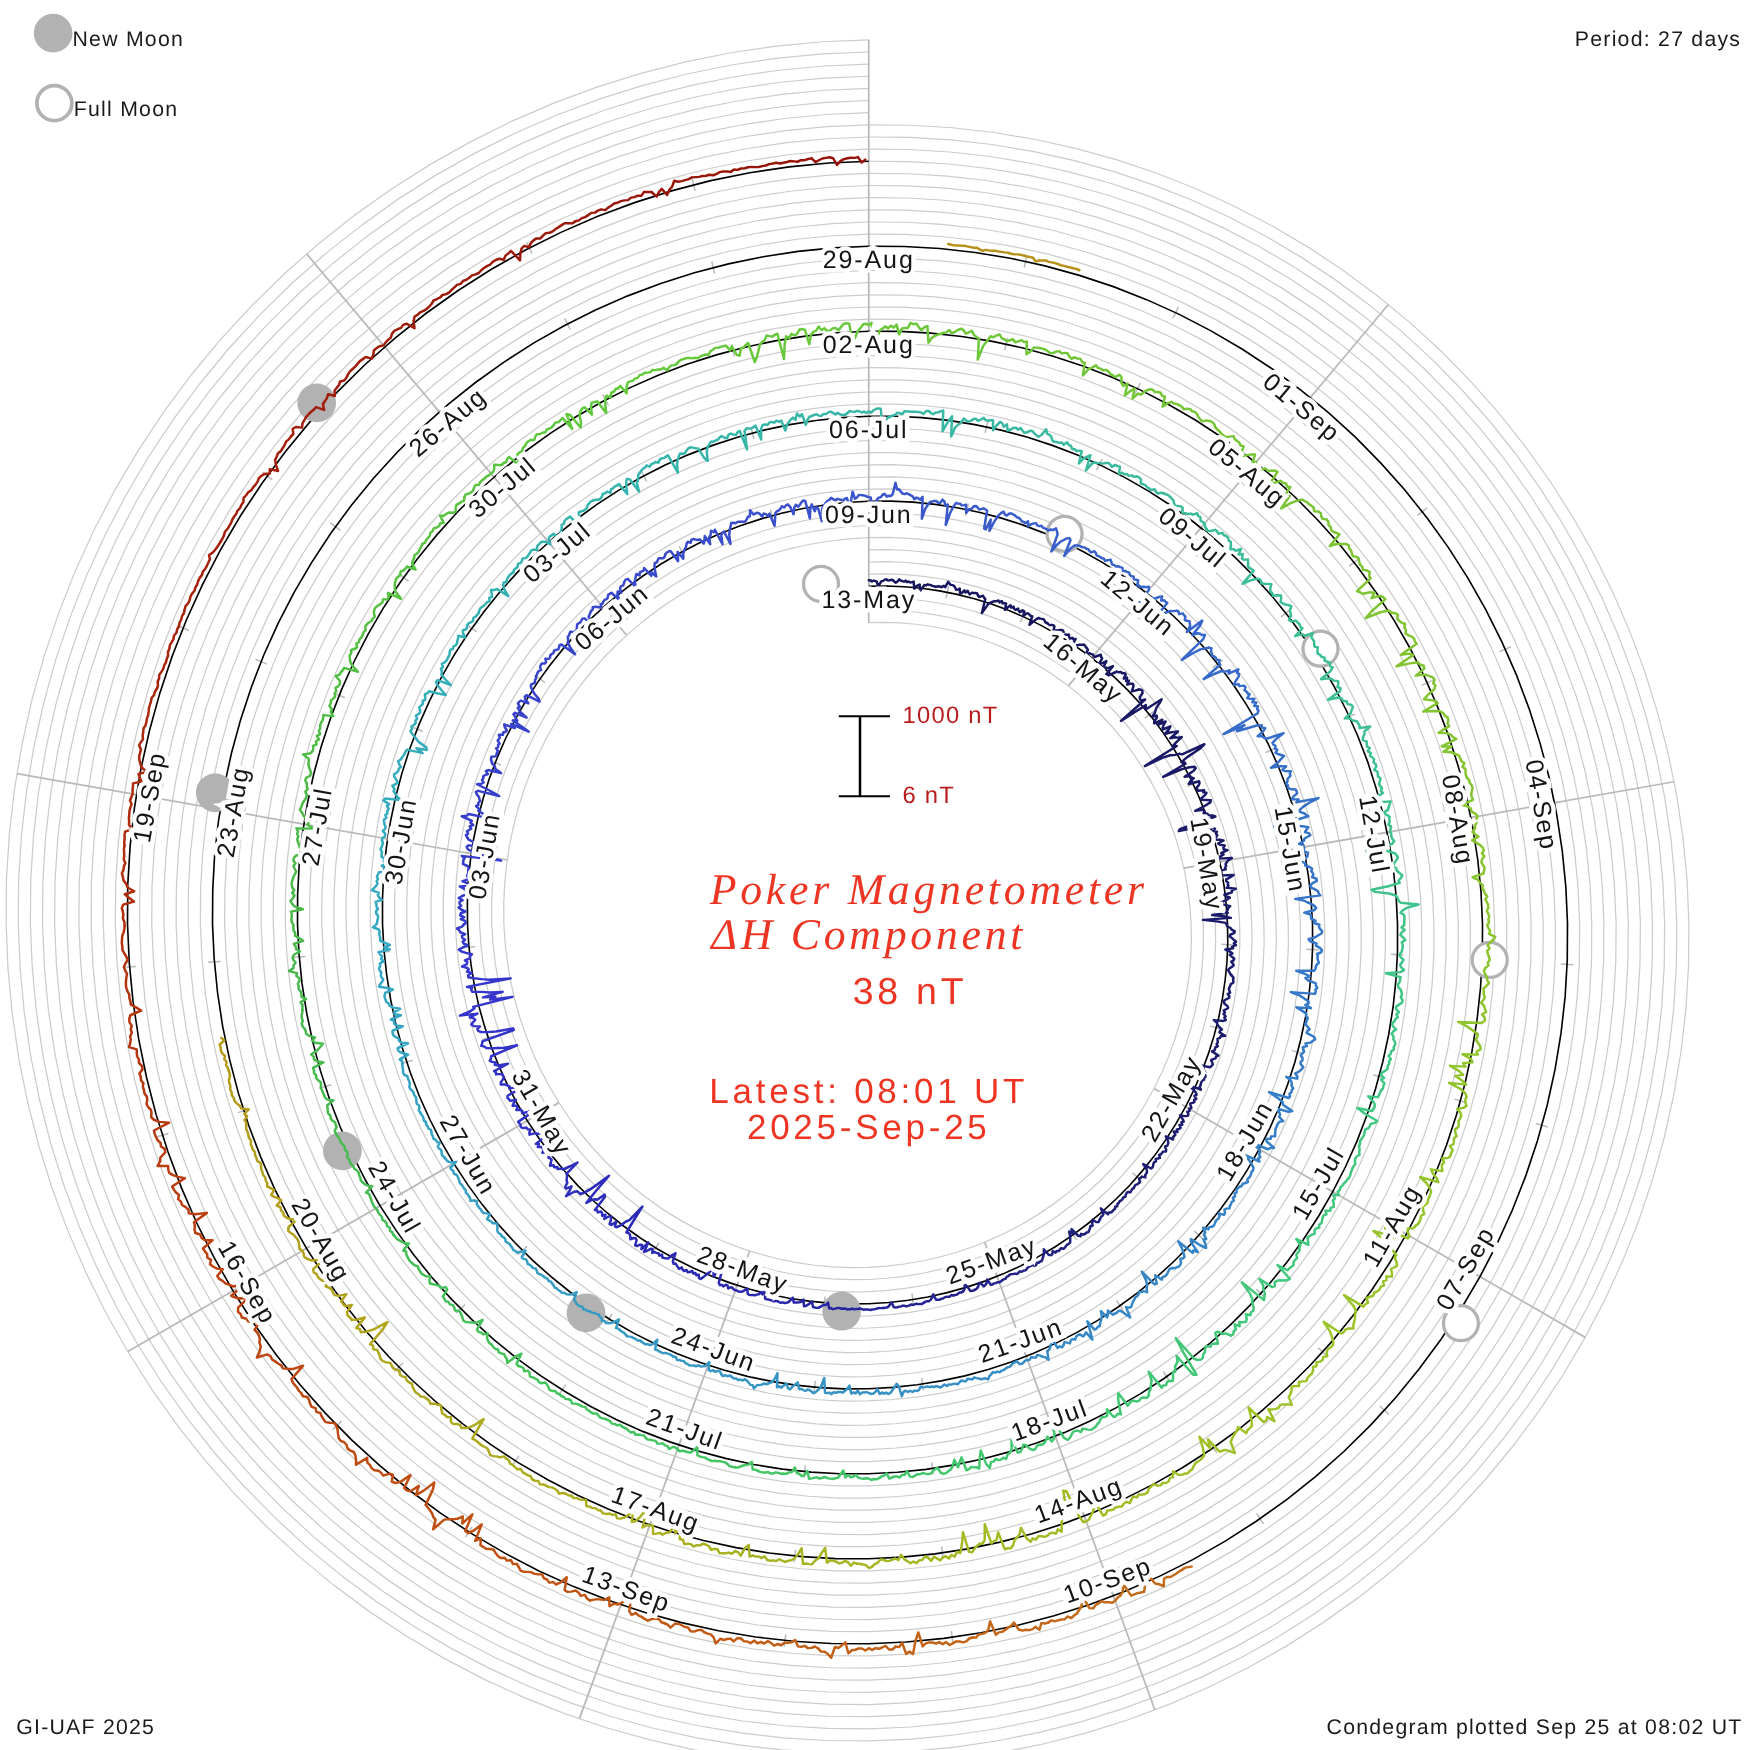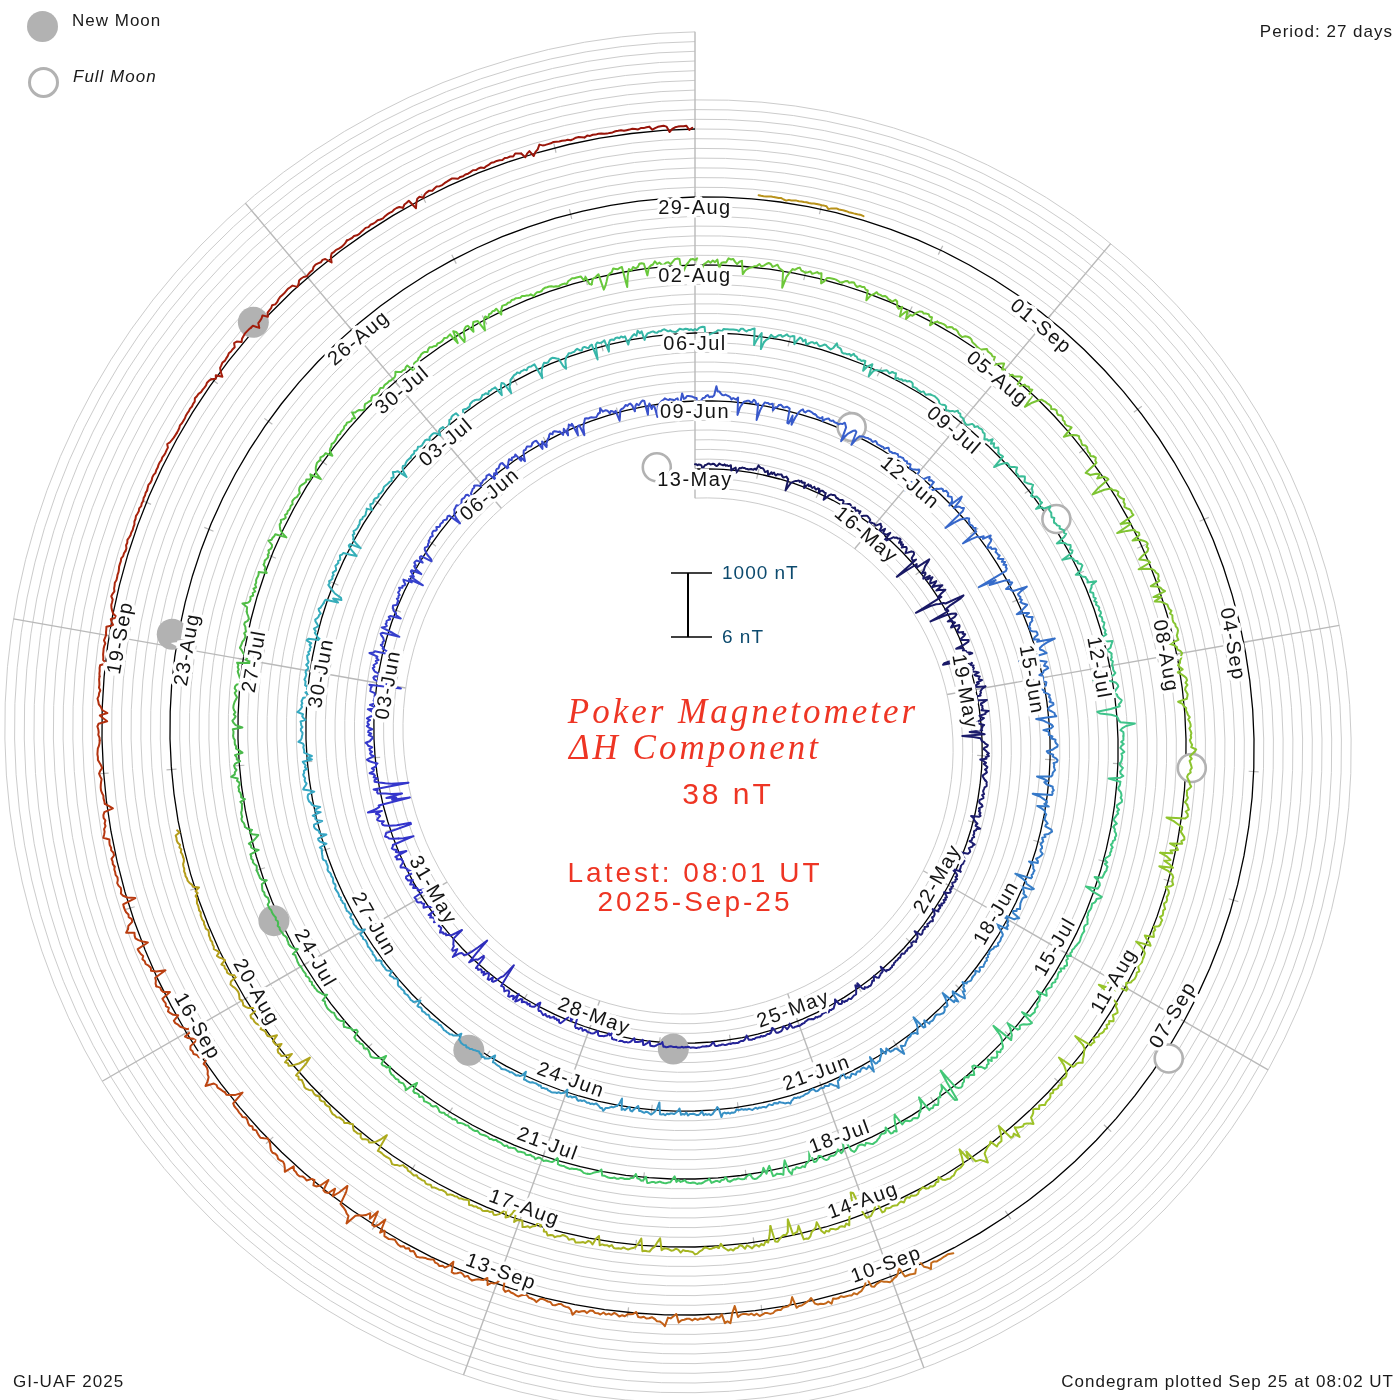--- a/index.html
+++ b/index.html
@@ -1,29 +1,29 @@
 <!DOCTYPE html>
 <html><head>
 <meta charset="utf-8">
 <style>
   html,body{margin:0;padding:0;}
   body{width:1400px;height:1400px;background:#ffffff;position:relative;overflow:hidden;
        font-family:"Liberation Sans",sans-serif;color:#111;}
   #plot{position:absolute;left:0;top:0;}
   .abs{position:absolute;white-space:nowrap;}
-  .legend-row{display:flex;align-items:flex-start;gap:14px;}
+  .legend-row{display:flex;align-items:flex-end;}
   .moon-swatch{width:31px;height:31px;border-radius:50%;}
   .moon-swatch.filled{background:#b2b2b2;}
   .moon-swatch.open{background:#fff;border:3px solid #b2b2b2;box-sizing:border-box;}
   .small-label{font-size:17px;letter-spacing:1px;color:#1a1a1a;}
   .center-red{color:#ee3524;text-align:center;transform:translateX(-50%);}
   .title-serif{font-family:"Liberation Serif",serif;font-style:italic;font-size:35px;letter-spacing:3px;}
   .value-sans{font-size:30px;letter-spacing:3px;}
   .latest-sans{font-size:28px;letter-spacing:3px;}
-  .scale-label{font-size:19px;letter-spacing:1px;color:#0c4a6e;}
+  .scale-label{font-size:19px;letter-spacing:1px;color:#b91c1c;}
 </style>
 </head>
 <body>
 
 <svg id="plot" width="1400" height="1400" viewBox="0 0 1400 1400" aria-label="condegram">
   <g id="g-grid">
       <path d="M695.0 498.1L707.6 497.9L720.3 498.3L732.9 499.4L745.5 501.2L758.1 503.6L770.5 506.7L782.7 510.4L794.8 514.8L806.7 519.9L818.3 525.5L829.6 531.8L840.6 538.6L851.2 546.1L861.5 554.1L871.3 562.7L880.7 571.8L889.7 581.4L898.1 591.4L906.0 602.0L913.4 612.9L920.2 624.3L926.4 636.0L932.0 648.0L937.0 660.4L941.3 673.0L945.0 685.9L948.0 698.9L950.3 712.2L951.9 725.5L952.9 739.0L953.1 752.5L952.6 766.1L951.4 779.6L949.4 793.1L946.8 806.5L943.5 819.7L939.4 832.8L934.7 845.7L929.3 858.4L923.2 870.8L916.5 882.8L909.1 894.6L901.1 905.9L892.5 916.8L883.3 927.3L873.6 937.4L863.3 946.9L852.6 955.9L841.3 964.3L829.6 972.1L817.5 979.4L805.0 986.0L792.1 991.9L778.9 997.2L765.4 1001.8L751.7 1005.6L737.7 1008.8L723.6 1011.2L709.4 1012.9L695.0 1013.9L680.6 1014.0L666.2 1013.5L651.7 1012.2L637.4 1010.1L623.1 1007.2L609.0 1003.6L595.1 999.3L581.4 994.2L567.9 988.4L554.7 981.9L541.9 974.7L529.4 966.9L517.4 958.3L505.8 949.2L494.6 939.4L484.0 929.0L473.9 918.0L464.4 906.6L455.5 894.6L447.2 882.1L439.5 869.2L432.5 855.9L426.2 842.2L420.7 828.1L415.8 813.8L411.7 799.2L408.4 784.4L405.9 769.4L404.1 754.2L403.1 739.0L403.0 723.7L403.6 708.4L405.1 693.1L407.3 677.8L410.4 662.7L414.2 647.8L418.8 633.0L424.2 618.4L430.4 604.2L437.3 590.2L445.0 576.6L453.4 563.5L462.5 550.7L472.2 538.4L482.6 526.6L493.6 515.4L505.3 504.7L517.5 494.6L530.2 485.2L543.4 476.4L557.1 468.4L571.2 461.0L585.7 454.4L600.6 448.5L615.8 443.4L631.3 439.1L647.0 435.6L662.8 433.0L678.9 431.1L695.0 430.1" fill="none" stroke="#cccccc" stroke-width="1"></path>
       <path d="M695.0 488.4L708.1 488.2L721.3 488.7L734.5 489.8L747.6 491.7L760.6 494.2L773.5 497.5L786.2 501.4L798.8 506.0L811.1 511.2L823.1 517.1L834.9 523.6L846.3 530.8L857.3 538.5L868.0 546.9L878.2 555.8L887.9 565.3L897.2 575.2L906.0 585.7L914.2 596.7L921.8 608.0L928.9 619.8L935.3 632.0L941.1 644.5L946.2 657.4L950.7 670.5L954.5 683.8L957.6 697.4L960.0 711.1L961.6 725.0L962.6 739.0L962.8 753.0L962.2 767.1L961.0 781.1L958.9 795.1L956.2 809.0L952.7 822.7L948.5 836.3L943.6 849.7L938.0 862.8L931.6 875.6L924.6 888.1L917.0 900.3L908.7 912.0L899.7 923.3L890.2 934.2L880.1 944.6L869.5 954.4L858.3 963.7L846.6 972.4L834.5 980.5L821.9 988.0L808.9 994.8L795.6 1001.0L781.9 1006.4L767.9 1011.1L753.7 1015.1L739.3 1018.4L724.6 1020.9L709.9 1022.6L695.0 1023.6L680.1 1023.7L665.1 1023.1L650.2 1021.7L635.4 1019.6L620.6 1016.6L606.0 1012.9L591.6 1008.4L577.4 1003.1L563.5 997.1L549.9 990.4L536.6 982.9L523.7 974.7L511.3 965.9L499.3 956.4L487.8 946.2L476.8 935.5L466.4 924.1L456.5 912.3L447.3 899.9L438.7 887.0L430.8 873.6L423.6 859.8L417.2 845.7L411.4 831.1L406.4 816.3L402.2 801.2L398.8 785.9L396.2 770.4L394.4 754.8L393.4 739.0L393.3 723.2L394.0 707.4L395.5 691.6L397.8 675.8L401.0 660.2L405.0 644.8L409.8 629.5L415.4 614.5L421.8 599.8L428.9 585.4L436.9 571.4L445.5 557.7L454.9 544.6L465.0 531.9L475.7 519.7L487.1 508.2L499.2 497.1L511.7 486.8L524.9 477.1L538.5 468.0L552.7 459.7L567.3 452.1L582.3 445.3L597.6 439.3L613.3 434.0L629.2 429.6L645.4 426.0L661.8 423.3L678.4 421.4L695.0 420.4" fill="none" stroke="#cccccc" stroke-width="1"></path>
       <path d="M695.0 478.7L708.7 478.5L722.3 479.0L736.0 480.2L749.6 482.2L763.1 484.8L776.5 488.2L789.7 492.3L802.7 497.1L815.5 502.5L828.0 508.7L840.2 515.5L852.0 522.9L863.4 531.0L874.5 539.7L885.1 548.9L895.2 558.8L904.8 569.1L913.8 580.0L922.3 591.4L930.2 603.2L937.5 615.4L944.2 628.1L950.2 641.1L955.5 654.4L960.1 668.0L964.0 681.8L967.2 695.9L969.6 710.1L971.3 724.5L972.3 739.0L972.5 753.5L971.9 768.1L970.6 782.6L968.4 797.1L965.6 811.5L961.9 825.7L957.6 839.8L952.5 853.6L946.6 867.2L940.0 880.5L932.8 893.4L924.8 906.0L916.2 918.1L907.0 929.8L897.1 941.1L886.6 951.8L875.6 962.0L864.0 971.6L851.9 980.6L839.3 989.0L826.3 996.7L812.9 1003.7L799.0 1010.0L784.9 1015.6L770.4 1020.5L755.7 1024.6L740.8 1028.0L725.6 1030.5L710.4 1032.3L695.0 1033.3L679.6 1033.4L664.1 1032.8L648.7 1031.3L633.3 1029.1L618.1 1026.0L603.0 1022.1L588.1 1017.4L573.5 1012.0L559.1 1005.8L545.0 998.8L531.3 991.0L518.0 982.6L505.2 973.4L492.8 963.6L480.9 953.1L469.6 942.0L458.8 930.3L448.7 918.0L439.2 905.1L430.3 891.8L422.2 878.0L414.8 863.8L408.1 849.1L402.2 834.1L397.1 818.8L392.7 803.2L389.2 787.4L386.5 771.4L384.7 755.3L383.7 739.0L383.6 722.7L384.3 706.3L385.9 690.0L388.3 673.8L391.6 657.7L395.7 641.8L400.7 626.0L406.5 610.5L413.1 595.4L420.5 580.5L428.7 566.1L437.7 552.0L447.4 538.5L457.8 525.4L468.9 512.9L480.6 500.9L493.0 489.6L506.0 478.9L519.6 468.9L533.7 459.6L548.3 451.0L563.3 443.2L578.8 436.2L594.6 430.0L610.8 424.6L627.2 420.1L643.9 416.4L660.8 413.6L677.8 411.7L695.0 410.7" fill="none" stroke="#cccccc" stroke-width="1"></path>
       <path d="M695.0 459.3L709.7 459.1L724.4 459.7L739.0 461.1L753.6 463.2L768.1 466.1L782.5 469.7L796.7 474.2L810.6 479.3L824.3 485.2L837.7 491.9L850.7 499.2L863.4 507.2L875.7 515.9L887.5 525.2L898.8 535.2L909.6 545.8L919.9 556.9L929.5 568.6L938.6 580.8L947.1 593.5L954.8 606.6L961.9 620.2L968.3 634.1L974.0 648.4L978.9 662.9L983.0 677.8L986.4 692.8L989.0 708.1L990.7 723.5L991.7 739.0L991.9 754.6L991.2 770.1L989.7 785.7L987.4 801.2L984.3 816.5L980.4 831.7L975.7 846.8L970.2 861.5L963.9 876.0L956.9 890.2L949.1 904.0L940.5 917.4L931.3 930.4L921.4 942.8L910.8 954.8L899.6 966.2L887.8 977.1L875.4 987.3L862.5 996.9L849.0 1005.8L835.1 1014.0L820.8 1021.5L806.0 1028.2L790.9 1034.1L775.5 1039.3L759.8 1043.6L743.8 1047.2L727.7 1049.9L711.4 1051.7L695.0 1052.7L678.6 1052.9L662.1 1052.1L645.7 1050.5L629.3 1048.1L613.1 1044.8L597.0 1040.6L581.2 1035.6L565.6 1029.7L550.3 1023.1L535.3 1015.6L520.7 1007.3L506.6 998.3L492.9 988.5L479.8 978.0L467.2 966.8L455.1 955.0L443.7 942.5L432.9 929.4L422.9 915.7L413.5 901.5L404.9 886.8L397.0 871.7L390.0 856.1L383.7 840.1L378.3 823.9L373.7 807.3L370.0 790.5L367.2 773.5L365.3 756.3L364.3 739.0L364.2 721.7L365.0 704.3L366.7 687.0L369.3 669.8L372.8 652.7L377.2 635.8L382.5 619.1L388.7 602.6L395.8 586.5L403.7 570.8L412.4 555.5L421.9 540.6L432.3 526.2L443.3 512.4L455.1 499.1L467.6 486.5L480.8 474.5L494.6 463.2L509.0 452.6L524.0 442.8L539.5 433.7L555.4 425.5L571.8 418.1L588.6 411.5L605.7 405.9L623.2 401.1L640.9 397.2L658.8 394.3L676.8 392.3L695.0 391.3" fill="none" stroke="#cccccc" stroke-width="1"></path>
@@ -535,21 +535,21 @@
       <line x1="688" y1="573" x2="688" y2="637" stroke="#000" stroke-width="2"></line>
       <line x1="671" y1="573" x2="712" y2="573" stroke="#000" stroke-width="1.6"></line>
       <line x1="671" y1="637" x2="712" y2="637" stroke="#000" stroke-width="1.6"></line>
     </g>
 </svg>
 
 <div class="abs legend-row" style="left:27px;top:11px;">
   <span class="moon-swatch filled"></span>
   <span class="small-label">New Moon</span>
 </div>
-<div class="abs legend-row" style="left:28px;top:67px;font-style:italic;">
+<div class="abs legend-row" style="left:28px;top:67px;">
   <span class="moon-swatch open"></span>
   <span class="small-label">Full Moon</span>
 </div>
 
 <div class="abs small-label" style="right:7px;top:22px;">Period: 27 days</div>
 
 <div class="abs scale-label" style="left:722px;top:562px;">1000 nT</div>
 <div class="abs scale-label" style="left:722px;top:626px;">6 nT</div>
 
 <div class="abs center-red title-serif" style="left:695px;top:692px;margin-left:48px;">Poker Magnetometer</div>

